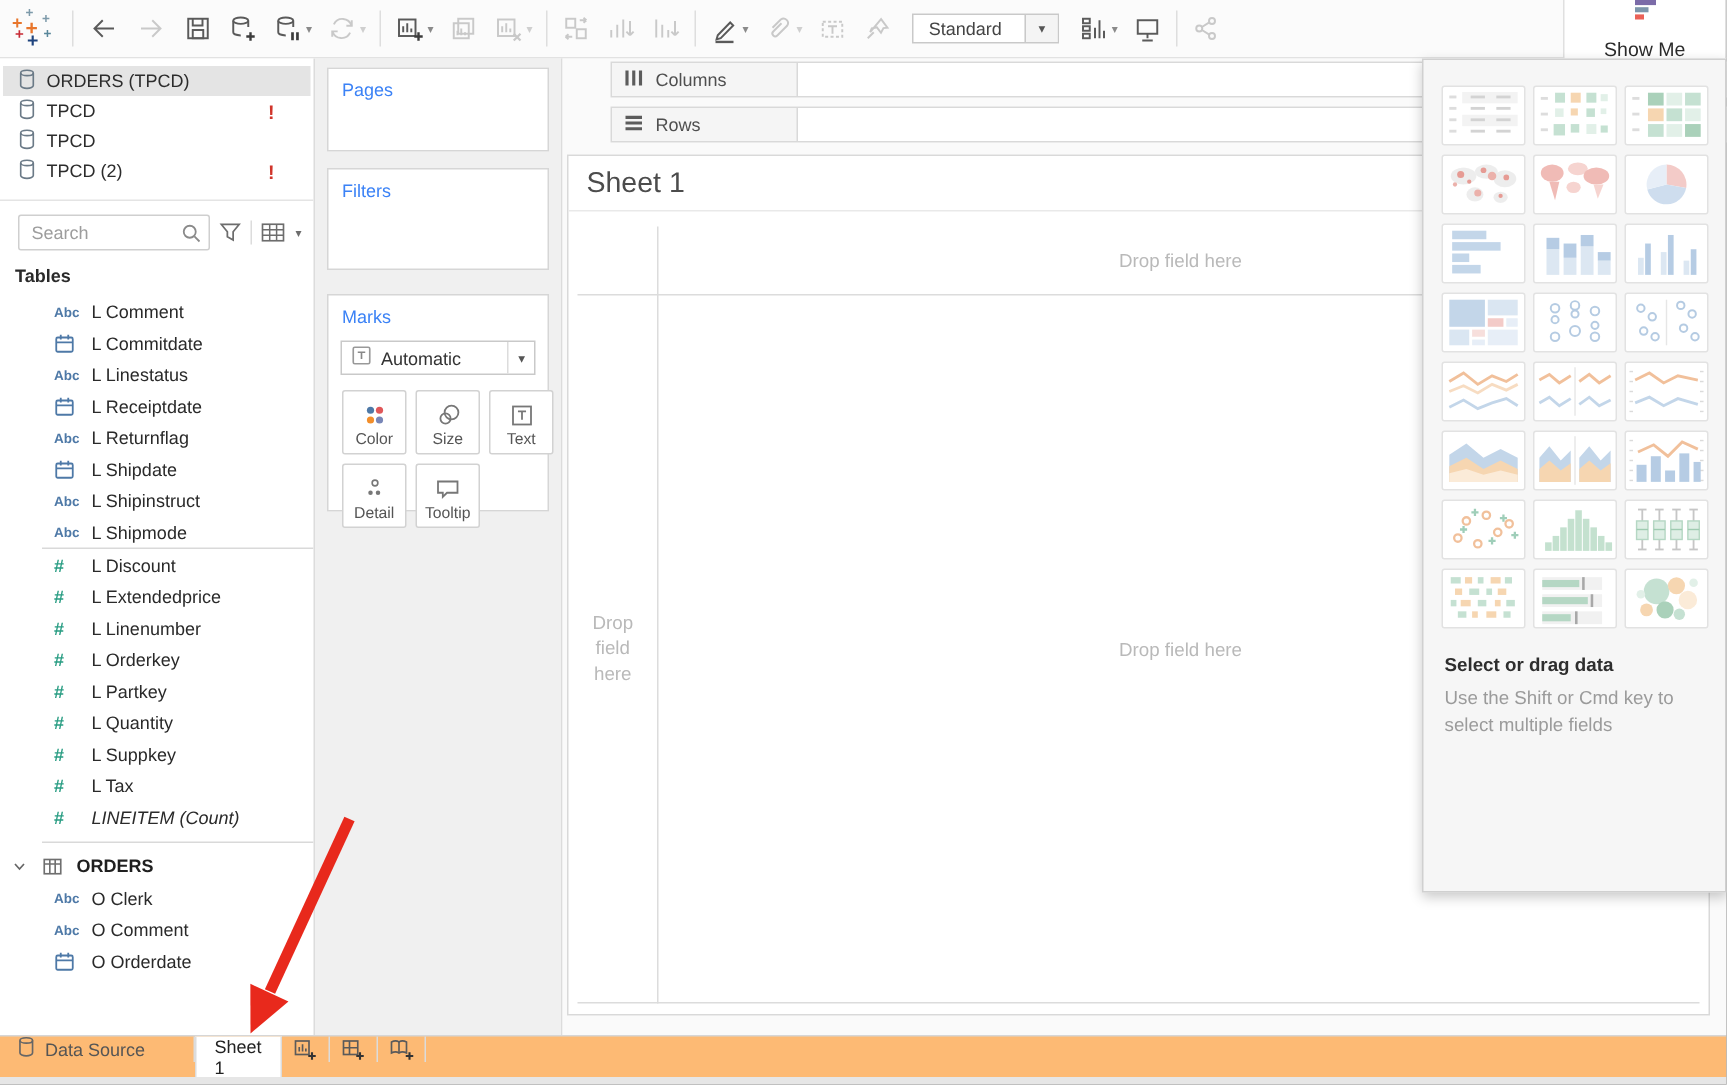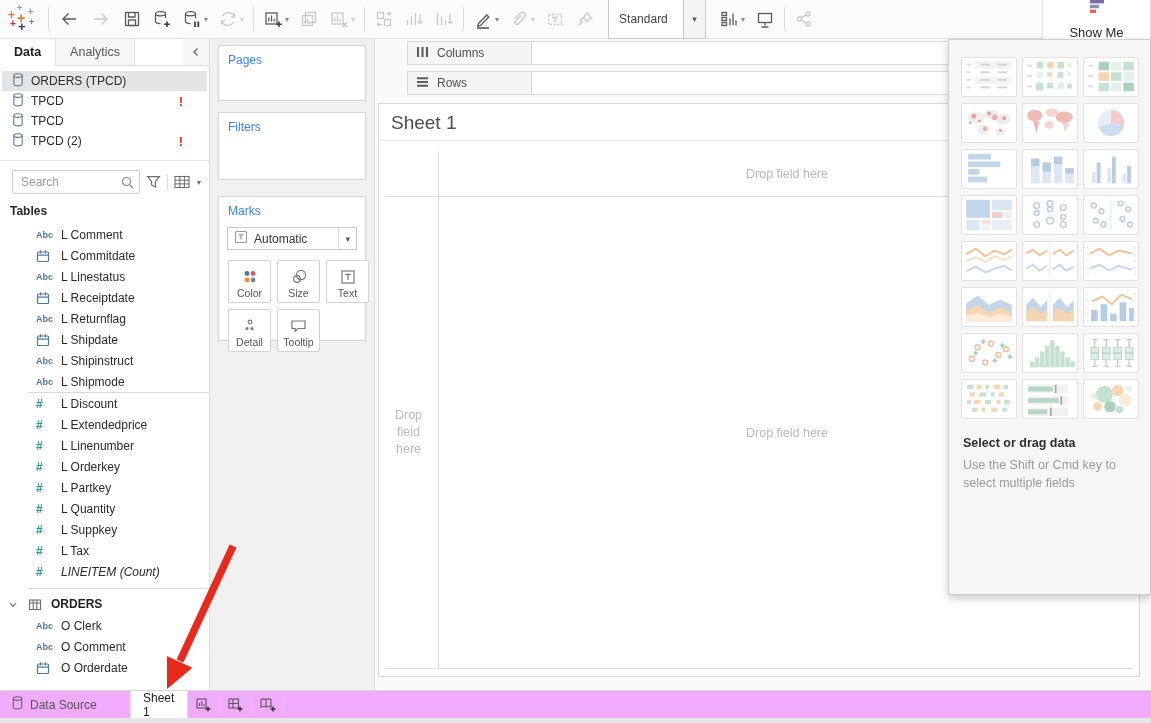--- a/index.html
+++ b/index.html
@@ -13,21 +13,21 @@
              border-bottom:1px solid #e2e2e2; display:flex; align-items:center; }
   .tb-logo { width:44px; height:38px; position:relative; cursor:pointer; }
   .tb-logo span { position:absolute; font-weight:bold; line-height:1; }
   .tb-sep { width:1px; height:24px; background:#dedede; margin:0 4px; flex:none; }
   .tb-items { display:flex; align-items:center; height:38px; }
   .tb-btn { display:flex; align-items:center; height:30px; padding:0 5px; color:#5a5a5a; cursor:pointer; }
   .tb-btn.dis { color:#c9c9c9; }
   .tb-btn svg { display:block; }
   .tb-caret { font-size:8px; margin-left:2px; color:#8a8a8a; }
   .dis .tb-caret { color:#cfcfcf; }
-  .tb-select { display:flex; align-items:center; height:40px; border:1px solid #c9c9c9; background:#fff;
+  .tb-select { display:flex; align-items:center; height:20px; border:1px solid #c9c9c9; background:#fff;
                margin:0 8px; cursor:pointer; }
   .tb-select .val { padding:0 10px; width:74px; color:#444; }
   .tb-select .arr { width:22px; align-self:stretch; border-left:1px solid #c9c9c9; display:flex;
                     align-items:center; justify-content:center; font-size:9px; color:#555; background:#f4f4f4; }
   .showme-btn { position:absolute; right:0; top:0; width:109px; height:39px; background:#fff;
                 border:1px solid #e0e0e0; border-top:none; border-bottom:none; display:flex; gap:8px;
                 align-items:center; justify-content:center; font-size:13px; color:#2b2b2b; cursor:pointer;flex-direction:column; }
 
   
   .sidebar { position:absolute; left:0; top:39px; width:210px; height:651px; background:#fff;
@@ -111,22 +111,22 @@
                   border:1px solid #d0d0d0; box-shadow:0 3px 8px rgba(0,0,0,.22); z-index:5; }
   .sm-grid { display:grid; grid-template-columns:repeat(3,56px); gap:6px 5px; padding:17px 0 0 12px; }
   .sm-thumb { width:56px; height:40px; background:#fff; border:1px solid #e2e2e2; border-radius:2px;
               cursor:pointer; overflow:hidden; }
   .sm-thumb svg { display:block; opacity:.85; }
   .sm-footer { position:absolute; left:14px; top:396px; width:170px; }
   .sm-title { font-weight:bold; font-size:12.5px; color:#2e2e2e; }
   .sm-text { margin-top:6px; color:#9b9b9b; font-size:12.5px; line-height:1.45; width:158px; }
 
   
-  .bottombar { position:absolute; left:0; top:690px; width:1151px; height:28px; background:#f0abfc;
-               border-top:1px solid #d6d6d6; display:flex; align-items:center; }
+  .bottombar { position:absolute; left:0; top:690px; width:1151px; height:28px; background:#fdba74;
+               border-top:1px solid #d6d6d6; display:flex; align-items:flex-start; }
   .bb-tab { display:flex; align-items:center; gap:7px; padding:0 12px; color:#555;
             border-right:1px solid #dcdcdc; cursor:pointer; }
   .bb-tab.ds { width:130px; }
   .bb-tab.active { width:58px; background:#fff; color:#222; justify-content:center;
                    border-left:1px solid #dcdcdc; }
   .bb-btn { width:32px; display:flex; align-items:center; justify-content:center; color:#5a5a5a;
             border-right:1px solid #dcdcdc; cursor:pointer; }
   .statusstrip { position:absolute; left:0; top:718px; width:1151px; height:5px; background:#e6e6e6; }
 
   .arrow-overlay { position:absolute; left:0; top:0; z-index:50; pointer-events:none; }
@@ -297,29 +297,20 @@
           <rect x="2" y="1" width="14" height="3.4" fill="#7b6ba8"></rect>
           <rect x="2" y="5.8" width="9" height="3.4" fill="#7d96ab"></rect>
           <rect x="2" y="10.6" width="6" height="3.4" fill="#ea6157"></rect>
         </svg>
       </span>
       <span>Show Me</span>
     </div>
   </header>
 
   <aside class="sidebar">
-    <div class="side-tabs">
-      <div class="side-tab active">Data</div>
-      <div class="side-tab" style="border-left:none">Analytics</div>
-      <div class="side-collapse">
-        <svg width="12" height="12" viewBox="0 0 12 12">
-            <path d="M7.5 2.5 L4 6 L7.5 9.5" fill="none" stroke="currentColor" stroke-width="1.4"></path>
-          </svg>
-      </div>
-    </div>
     <div class="ds-list" id="ds-list">
         <div class="ds-row sel">
           <span><svg width="12" height="14" viewBox="0 0 11 14" fill="none" stroke="#6b7a87" stroke-width="1.1">
               <ellipse cx="5.5" cy="2.6" rx="4.2" ry="1.8"></ellipse>
               <path d="M1.3 2.6 V11 c0 1 1.9 1.9 4.2 1.9 s4.2-.9 4.2-1.9 V2.6"></path>
             </svg></span>
           <span>ORDERS (TPCD)</span>
         </div>
         <div class="ds-row">
           <span><svg width="12" height="14" viewBox="0 0 11 14" fill="none" stroke="#6b7a87" stroke-width="1.1">

